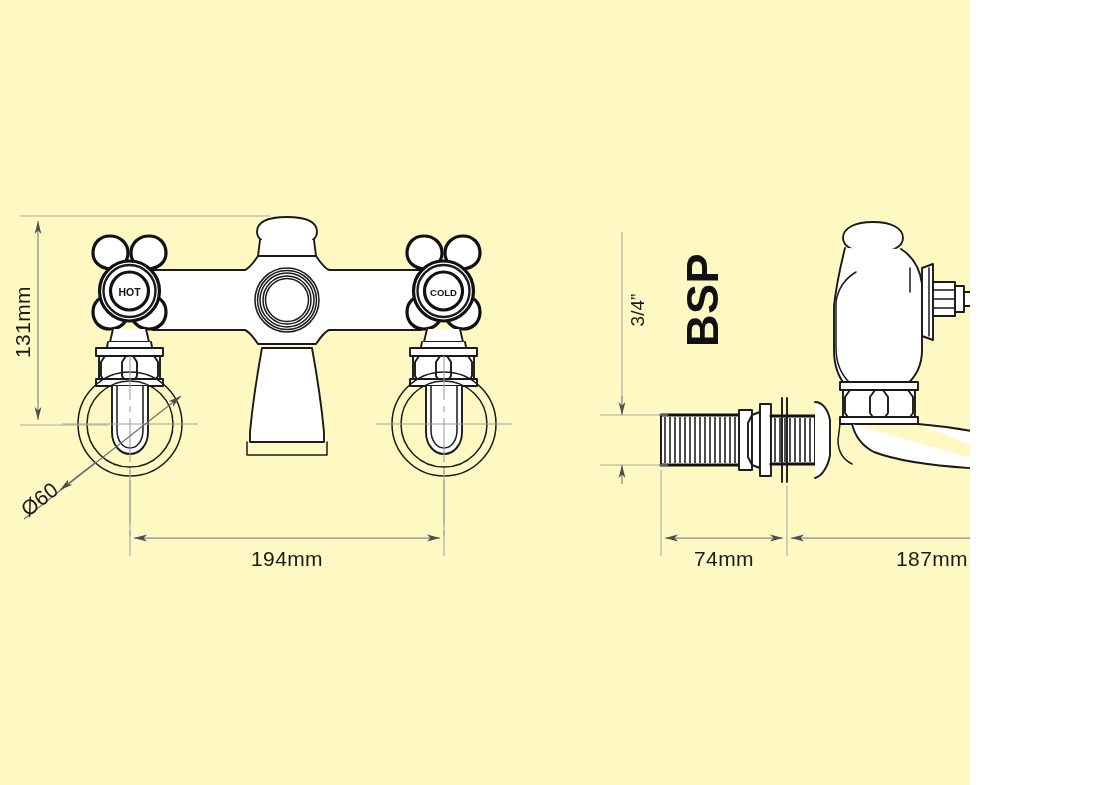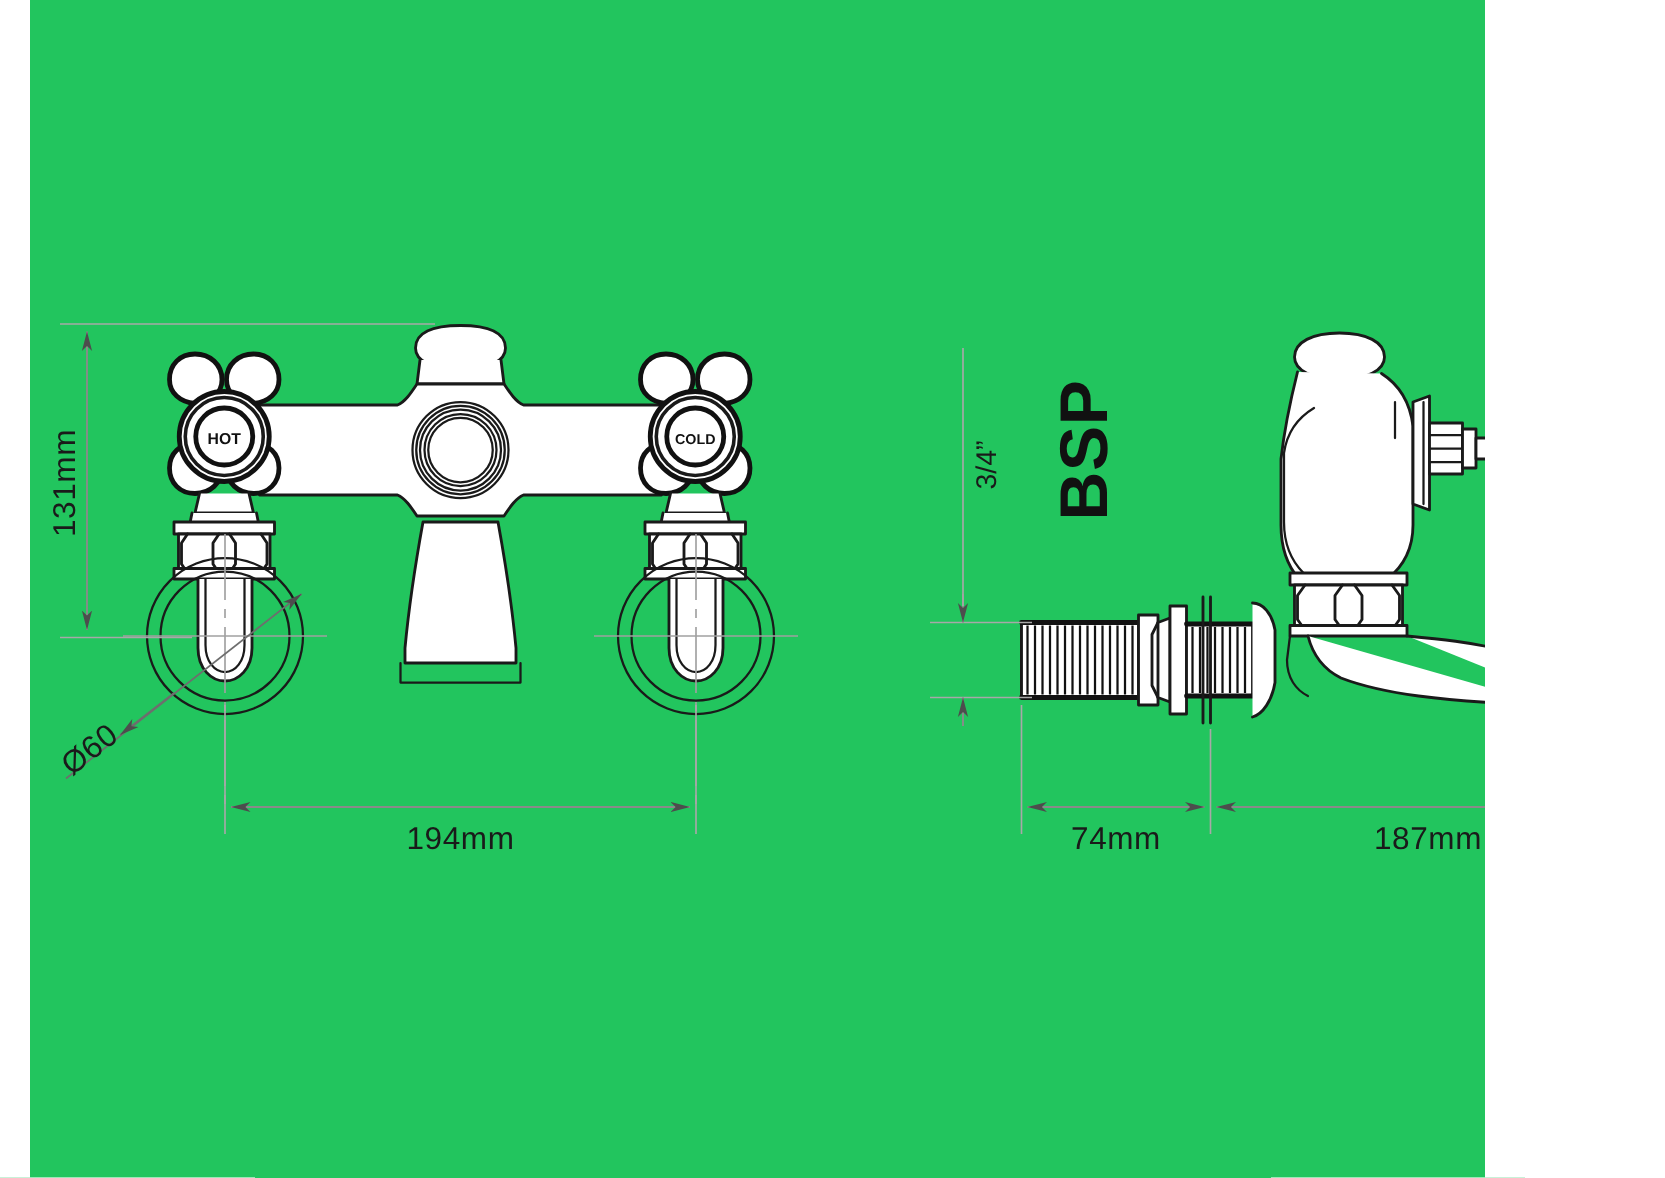--- a/index.html
+++ b/index.html
@@ -8,23 +8,22 @@
     padding: 0;
     background: #ffffff;
   }
   body {
     font-family: "Liberation Sans", sans-serif;
   }
   #canvas-wrap {
     position: relative;
     width: 970px;
     height: 785px;
-    background: #22c55e;
+    background: #fef9c3;
     overflow: hidden;
-    margin-left: 20px;
   }
   svg#drawing {
     position: absolute;
     left: 0;
     top: 0;
     width: 1110px;
     height: 785px;
     display: block;
   }
   .outline {

